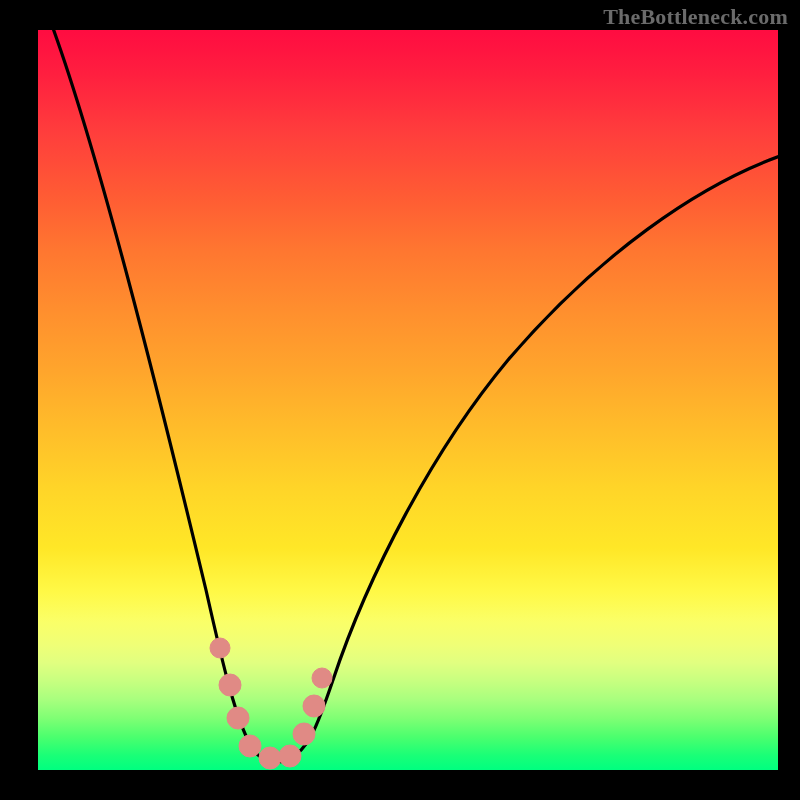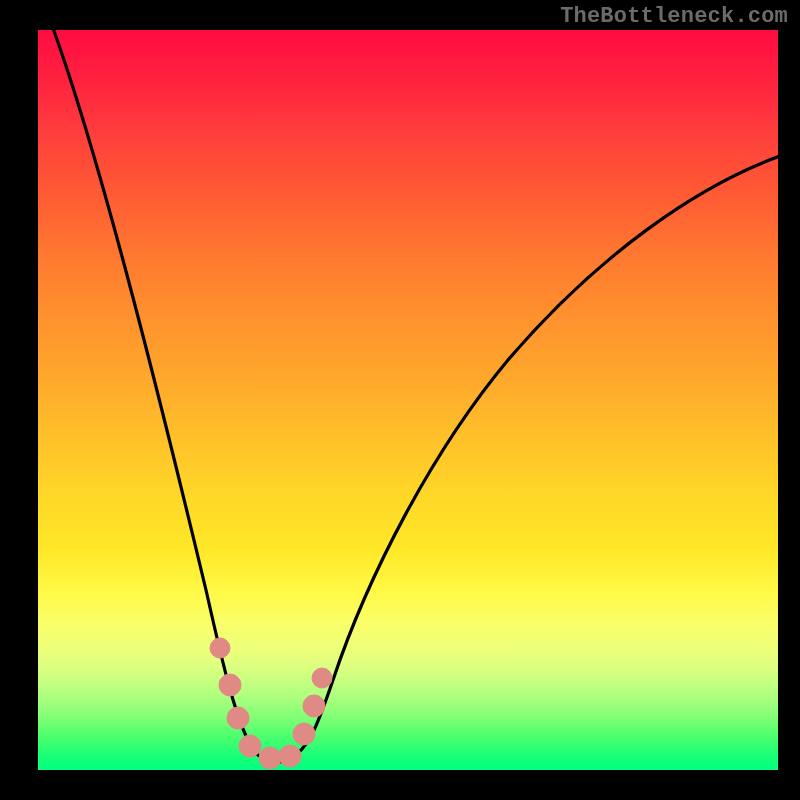--- a/index.html
+++ b/index.html
@@ -62,21 +62,21 @@
     left: 0;
     top: 0;
     width: 740px;
     height: 740px;
     overflow: visible;
   }
   .watermark {
     position: absolute;
     top: 4px;
     right: 12px;
-    font-family: Liberation Mono, monospace;
+    font-family: Liberation Serif, serif;
     font-size: 22px;
     font-weight: 600;
     color: #6b6b6b;
     letter-spacing: 0.2px;
   }
 </style>
 </head>
 <body>
 
 <div class="frame">

